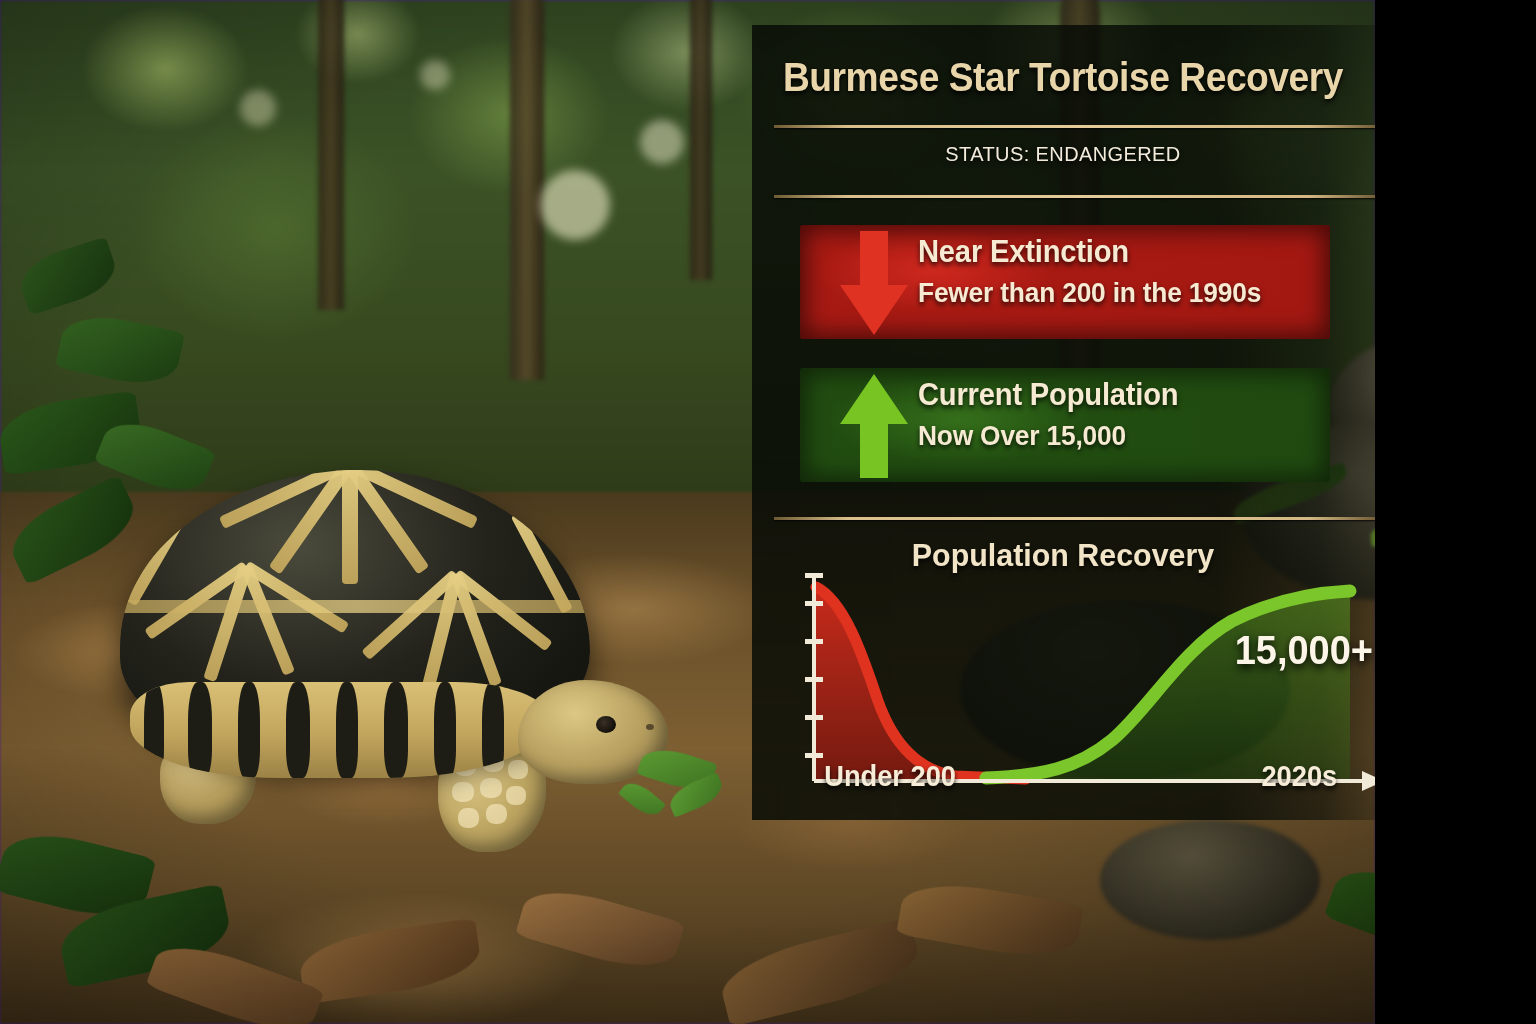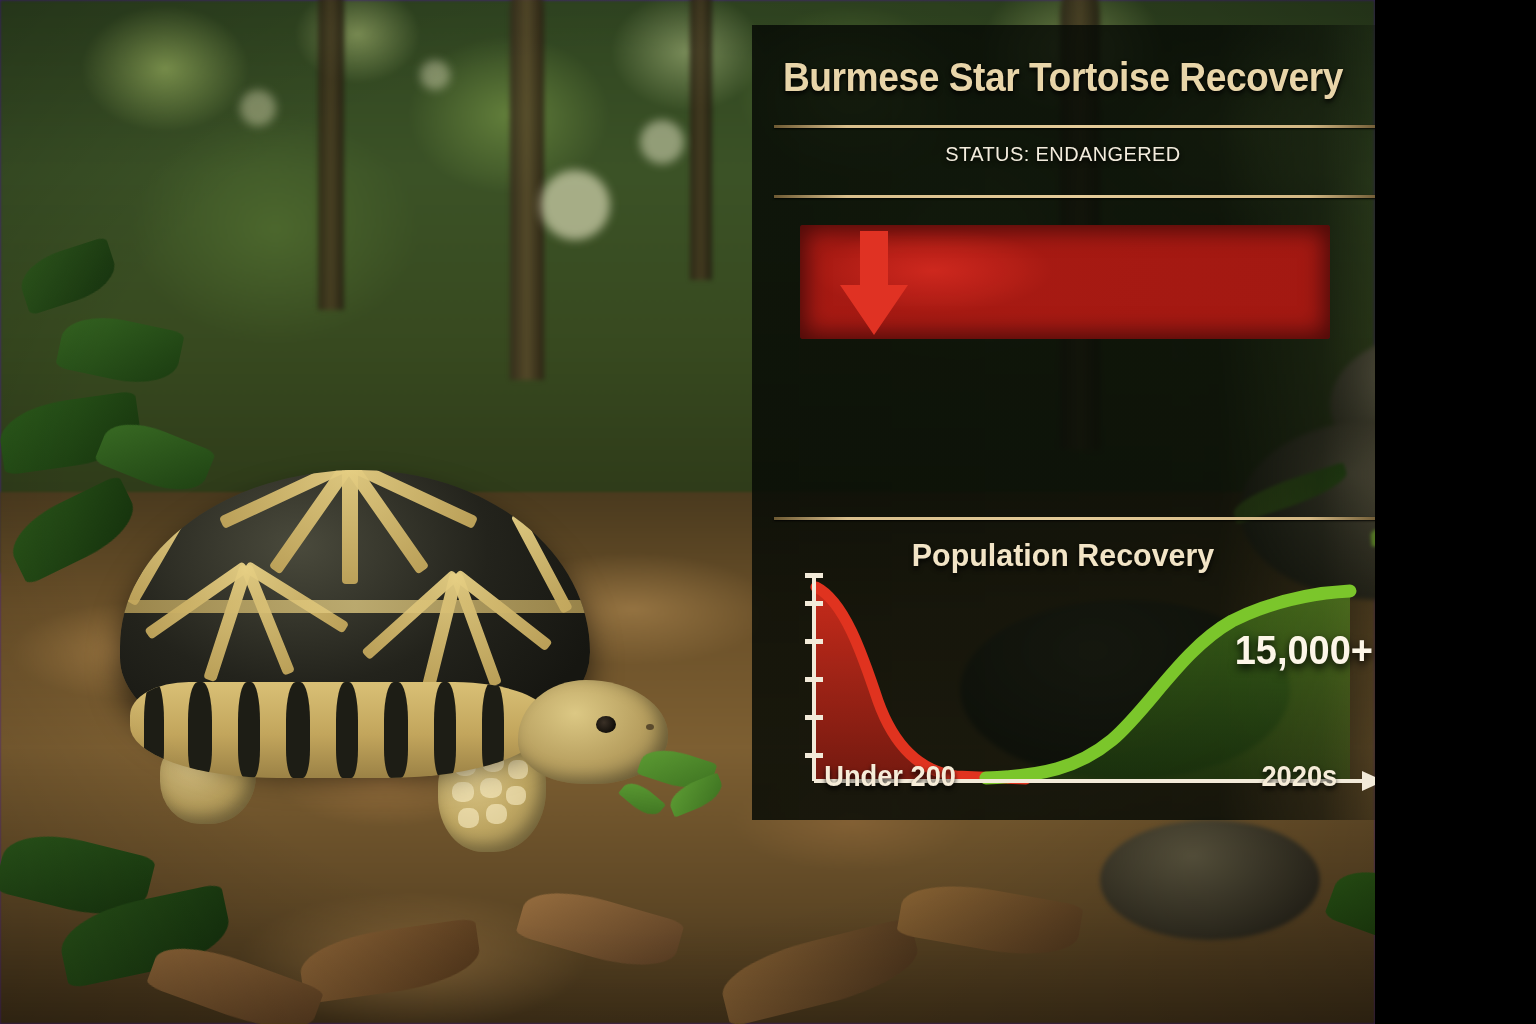--- a/index.html
+++ b/index.html
@@ -447,22 +447,38 @@
     <div class="status">STATUS: ENDANGERED</div>
     <div class="rule r2"></div>
 
     <div class="band red">
       <div class="band-bg"></div>
       <div class="arrow">
         <svg width="72" height="108" viewBox="0 0 72 108" xmlns="http://www.w3.org/2000/svg">
           <polygon points="22,2 50,2 50,56 70,56 36,106 2,56 22,56" fill="#e03223"></polygon>
         </svg>
       </div>
+      <div class="band-text">
+        <div class="band-head">Near Extinction</div>
+        <div class="band-sub">Fewer than 200 in the 1990s</div>
+      </div>
     </div>
 
+    <div class="band green">
+      <div class="band-bg"></div>
+      <div class="arrow">
+        <svg width="72" height="108" viewBox="0 0 72 108" xmlns="http://www.w3.org/2000/svg">
+          <polygon points="36,2 70,52 50,52 50,106 22,106 22,52 2,52" fill="#77c423"></polygon>
+        </svg>
+      </div>
+      <div class="band-text">
+        <div class="band-head">Current Population</div>
+        <div class="band-sub">Now Over 15,000</div>
+      </div>
+    </div>
 
     <div class="rule r3"></div>
     <div class="chart-title">Population Recovery</div>
 
     <div class="chart">
       <svg width="600" height="250" viewBox="0 0 600 250" xmlns="http://www.w3.org/2000/svg">
         <defs>
           <linearGradient id="redFill" x1="0" y1="0" x2="0" y2="1">
             <stop offset="0%" stop-color="#d62d1d" stop-opacity="0.92"></stop>
             <stop offset="100%" stop-color="#8c1b11" stop-opacity="0.80"></stop>

